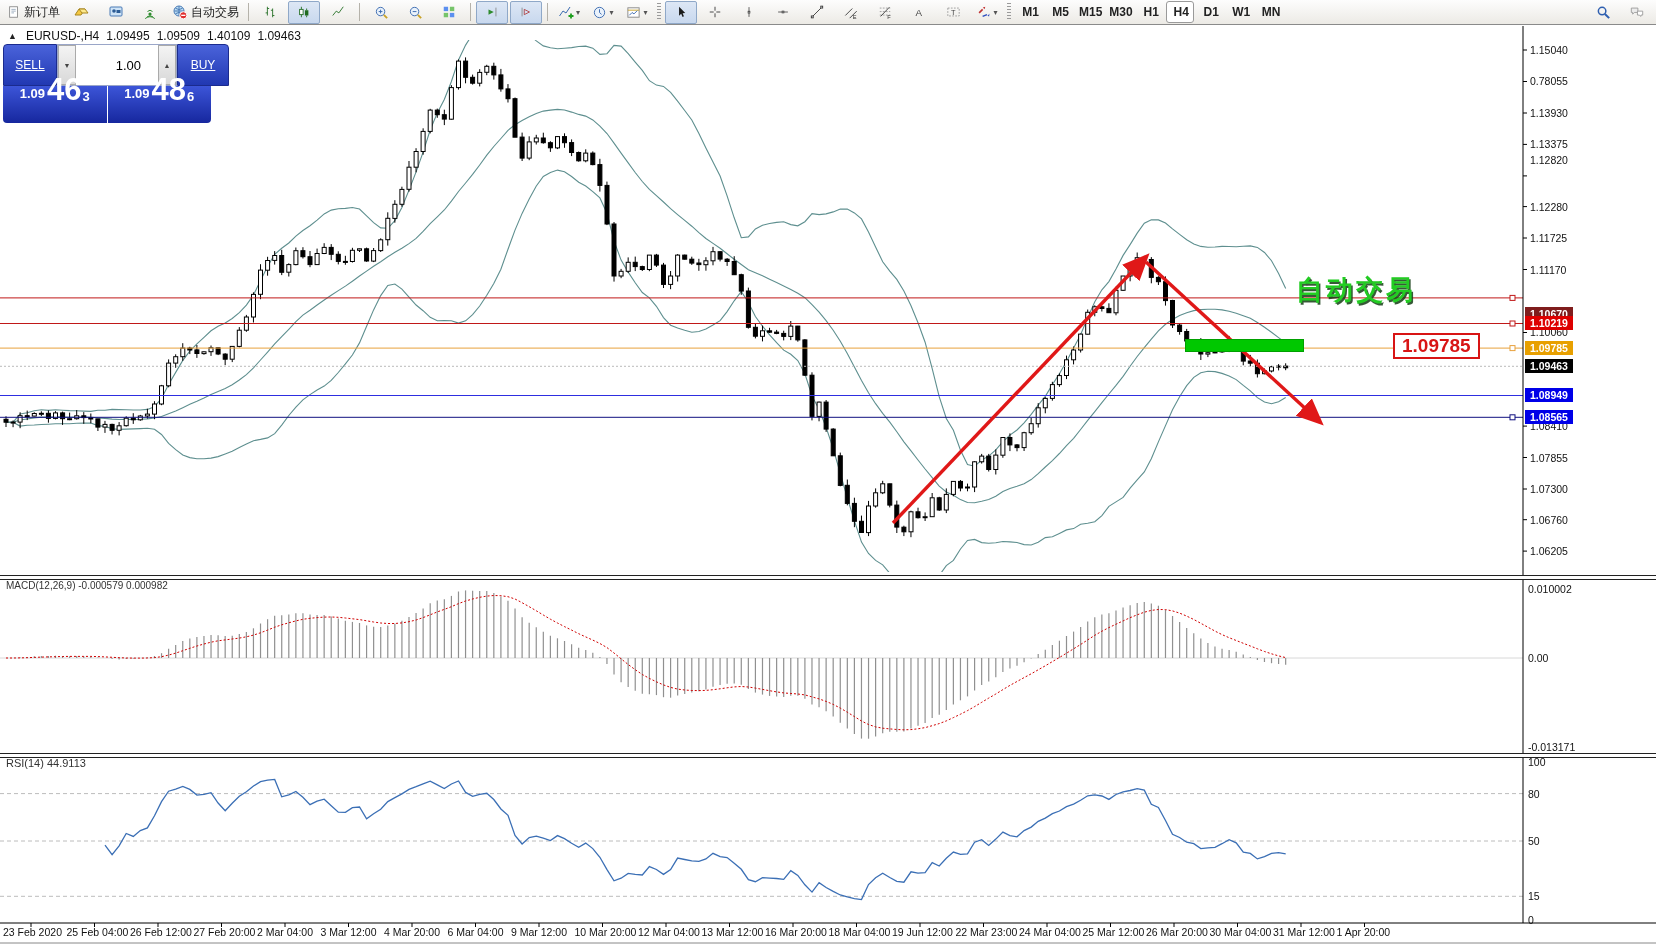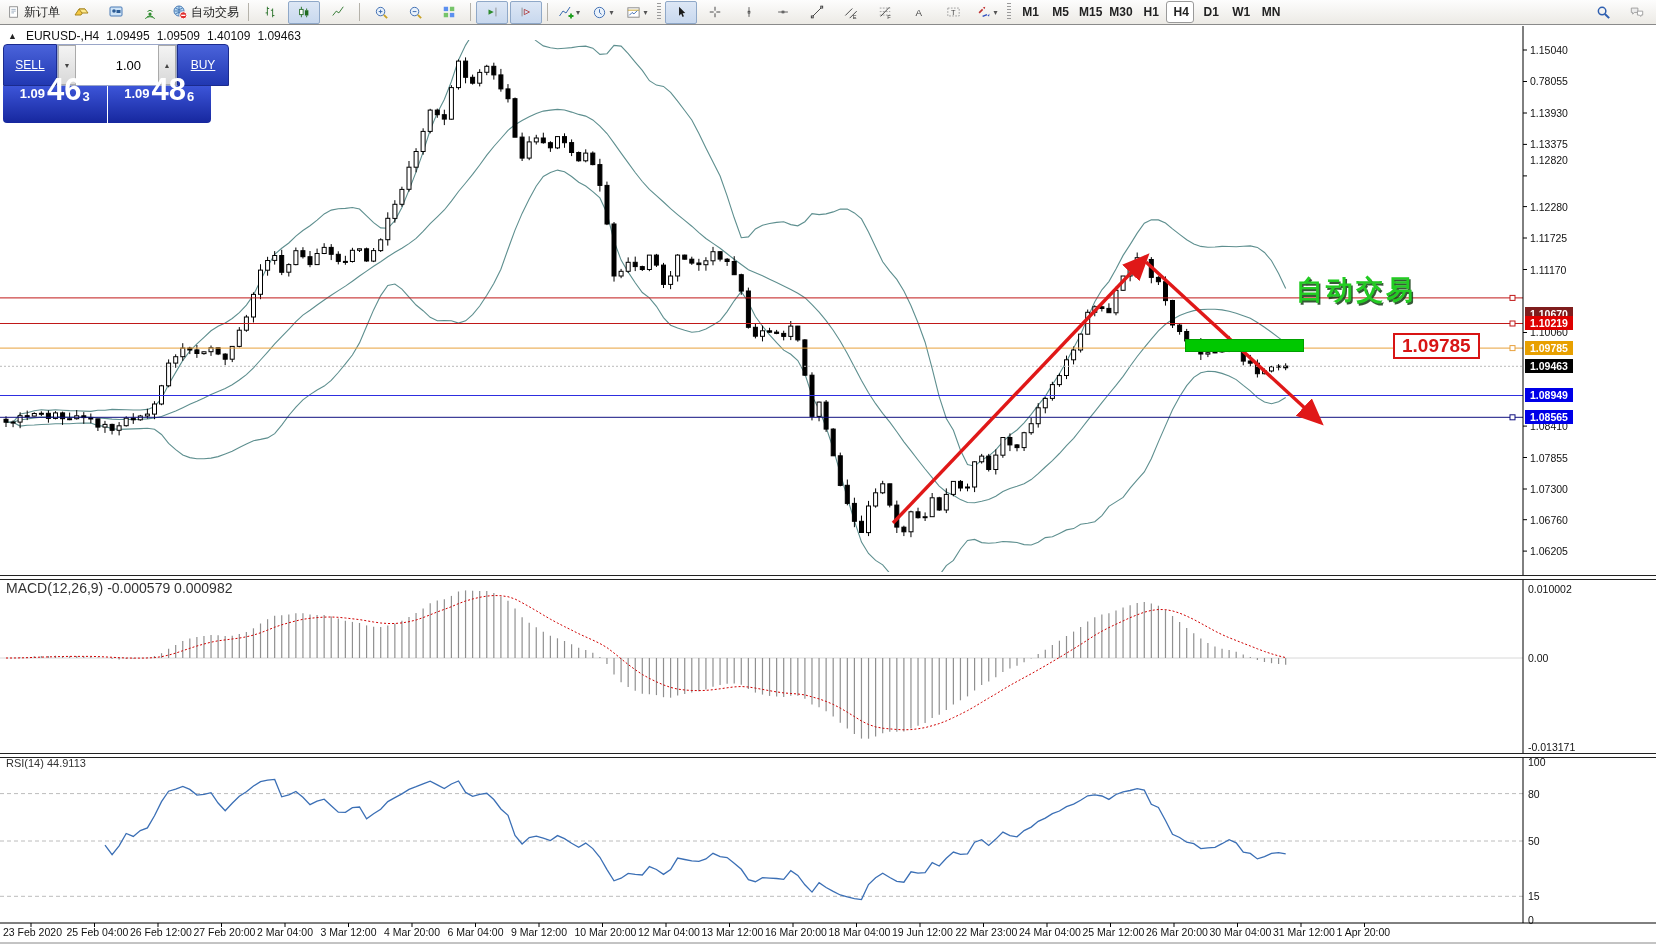--- a/index.html
+++ b/index.html
@@ -16,21 +16,21 @@
   .tfbtn{height:20px;min-width:26px;display:flex;align-items:center;justify-content:center;font-size:11px;font-weight:bold;color:#5a5a5a;border:1px solid transparent;margin:0 1px;}
   .tfbtn.active{border:1px solid #9a9a9a;background:#fff;color:#222;border-radius:3px;}
   .tspacer{flex:1;}
   
   .chart-window{position:absolute;left:0;top:26px;width:1656px;height:918px;background:#fff;}
   #chart-svg{position:absolute;left:0;top:0;}
   .title-row{position:absolute;left:8px;top:3px;font-size:12px;color:#111;display:flex;align-items:center;gap:7px;white-space:nowrap;}
   .collapse-tri{font-size:9px;color:#222;margin-right:2px;}
   
   .pane-sep{position:absolute;left:0;width:1656px;height:3px;background:#fff;border-top:1px solid #222;border-bottom:1px solid #222;box-sizing:content-box;}
-  .macd-label{position:absolute;left:6px;top:554px;font-size:14px;color:#333;}
+  .macd-label{position:absolute;left:6px;top:554px;font-size:10px;color:#333;}
   .rsi-label{position:absolute;left:6px;top:731px;font-size:11px;color:#333;}
   
   .ocp{position:absolute;left:3px;top:18px;width:208px;height:62px;}
   .ocp-top{display:flex;height:42px;}
   .ocp-btn{flex:0 0 52px;background:linear-gradient(#4a63da,#2138b2);color:#fff;font-size:12px;border:1px solid #1b2b8e;display:flex;align-items:center;justify-content:center;text-decoration:underline;cursor:pointer;}
   .ocp-btn.sell{border-radius:4px 0 0 0;}
   .ocp-btn.buy{border-radius:0 4px 0 0;flex:0 0 50px;}
   .ocp-vol{flex:1;display:flex;background:#fff;border:1px solid #9aa6c8;align-items:stretch;gap:13px;}
   .ocp-step{width:16px;background:linear-gradient(#f4f4f4,#d8d8d8);border:1px solid #aaa;font-size:7px;color:#444;display:flex;align-items:center;justify-content:center;cursor:pointer;}
   .ocp-vol input{flex:1;border:0;outline:0;text-align:right;font-size:13px;padding-right:4px;width:50px;font-family:"Liberation Sans",sans-serif;}

